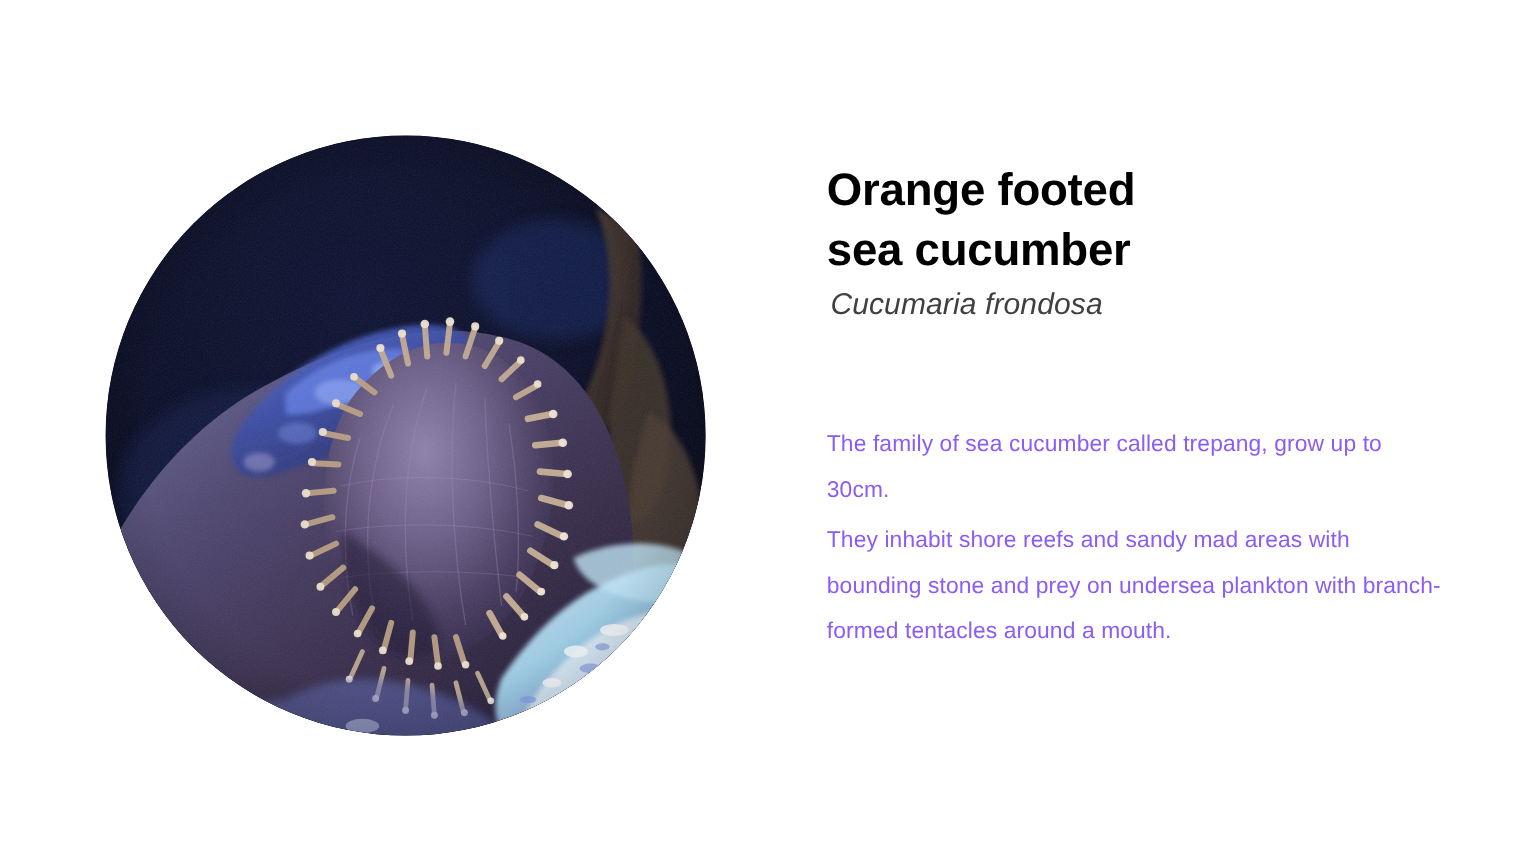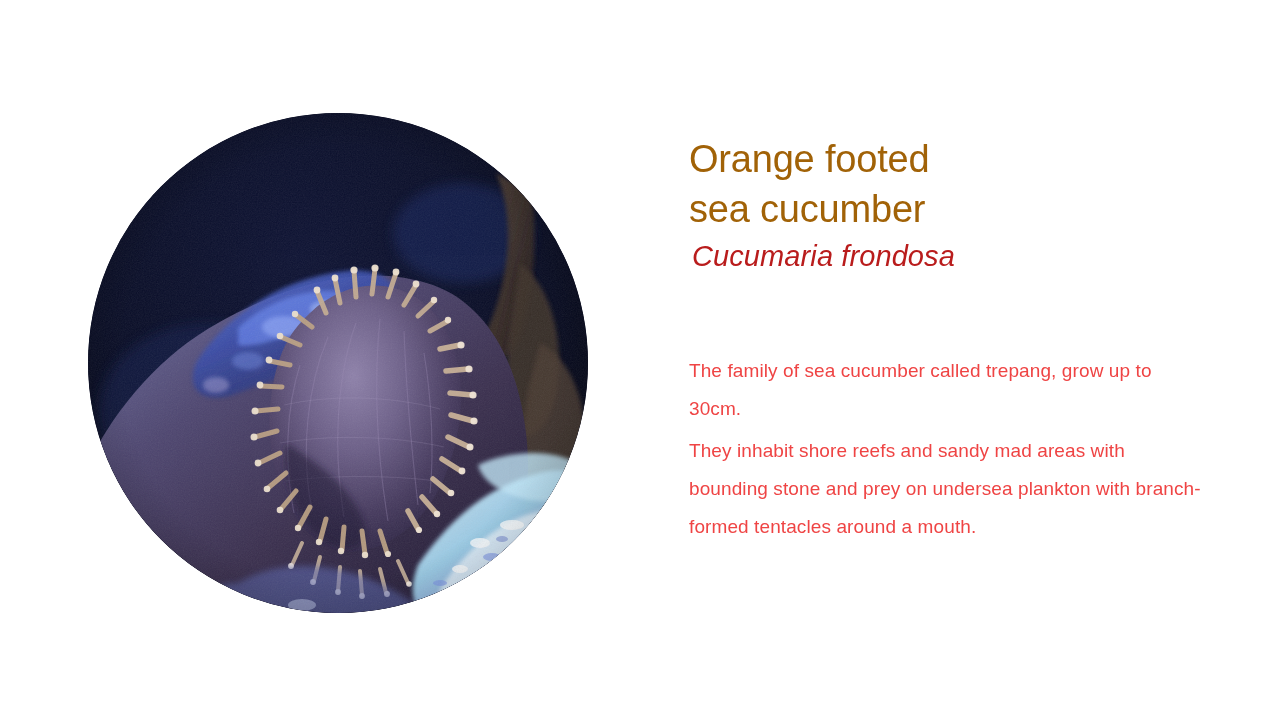--- a/index.html
+++ b/index.html
@@ -42,48 +42,48 @@
 
   
   .text-col {
     position: absolute;
     left: 689px;
     top: 134px;
     width: 520px;
   }
 
   .title {
-    color: #a16207;
+    color: #000000;
     font-size: 38px;
-    font-weight: normal;
+    font-weight: bold;
     line-height: 1.32;
     letter-spacing: -0.2px;
     margin: 0;
     white-space: pre-line;
   }
 
   .subtitle {
-    color: #b91c1c;
-    font-size: 29px;
+    color: #404040;
+    font-size: 25px;
     font-style: italic;
     font-weight: normal;
     line-height: 1.28;
     margin: 4px 0 0 3px;
     letter-spacing: 0.1px;
   }
 
   .body-block {
     position: absolute;
     left: 689px;
     top: 352px;
     width: 520px;
   }
 
   .para {
-    color: #ef4444;
+    color: #8b5cf6;
     font-size: 19px;
     line-height: 38px;
     margin: 0;
     letter-spacing: 0.1px;
     white-space: pre-line;
   }
   .para + .para {
     margin-top: 4px;
   }
 </style>

